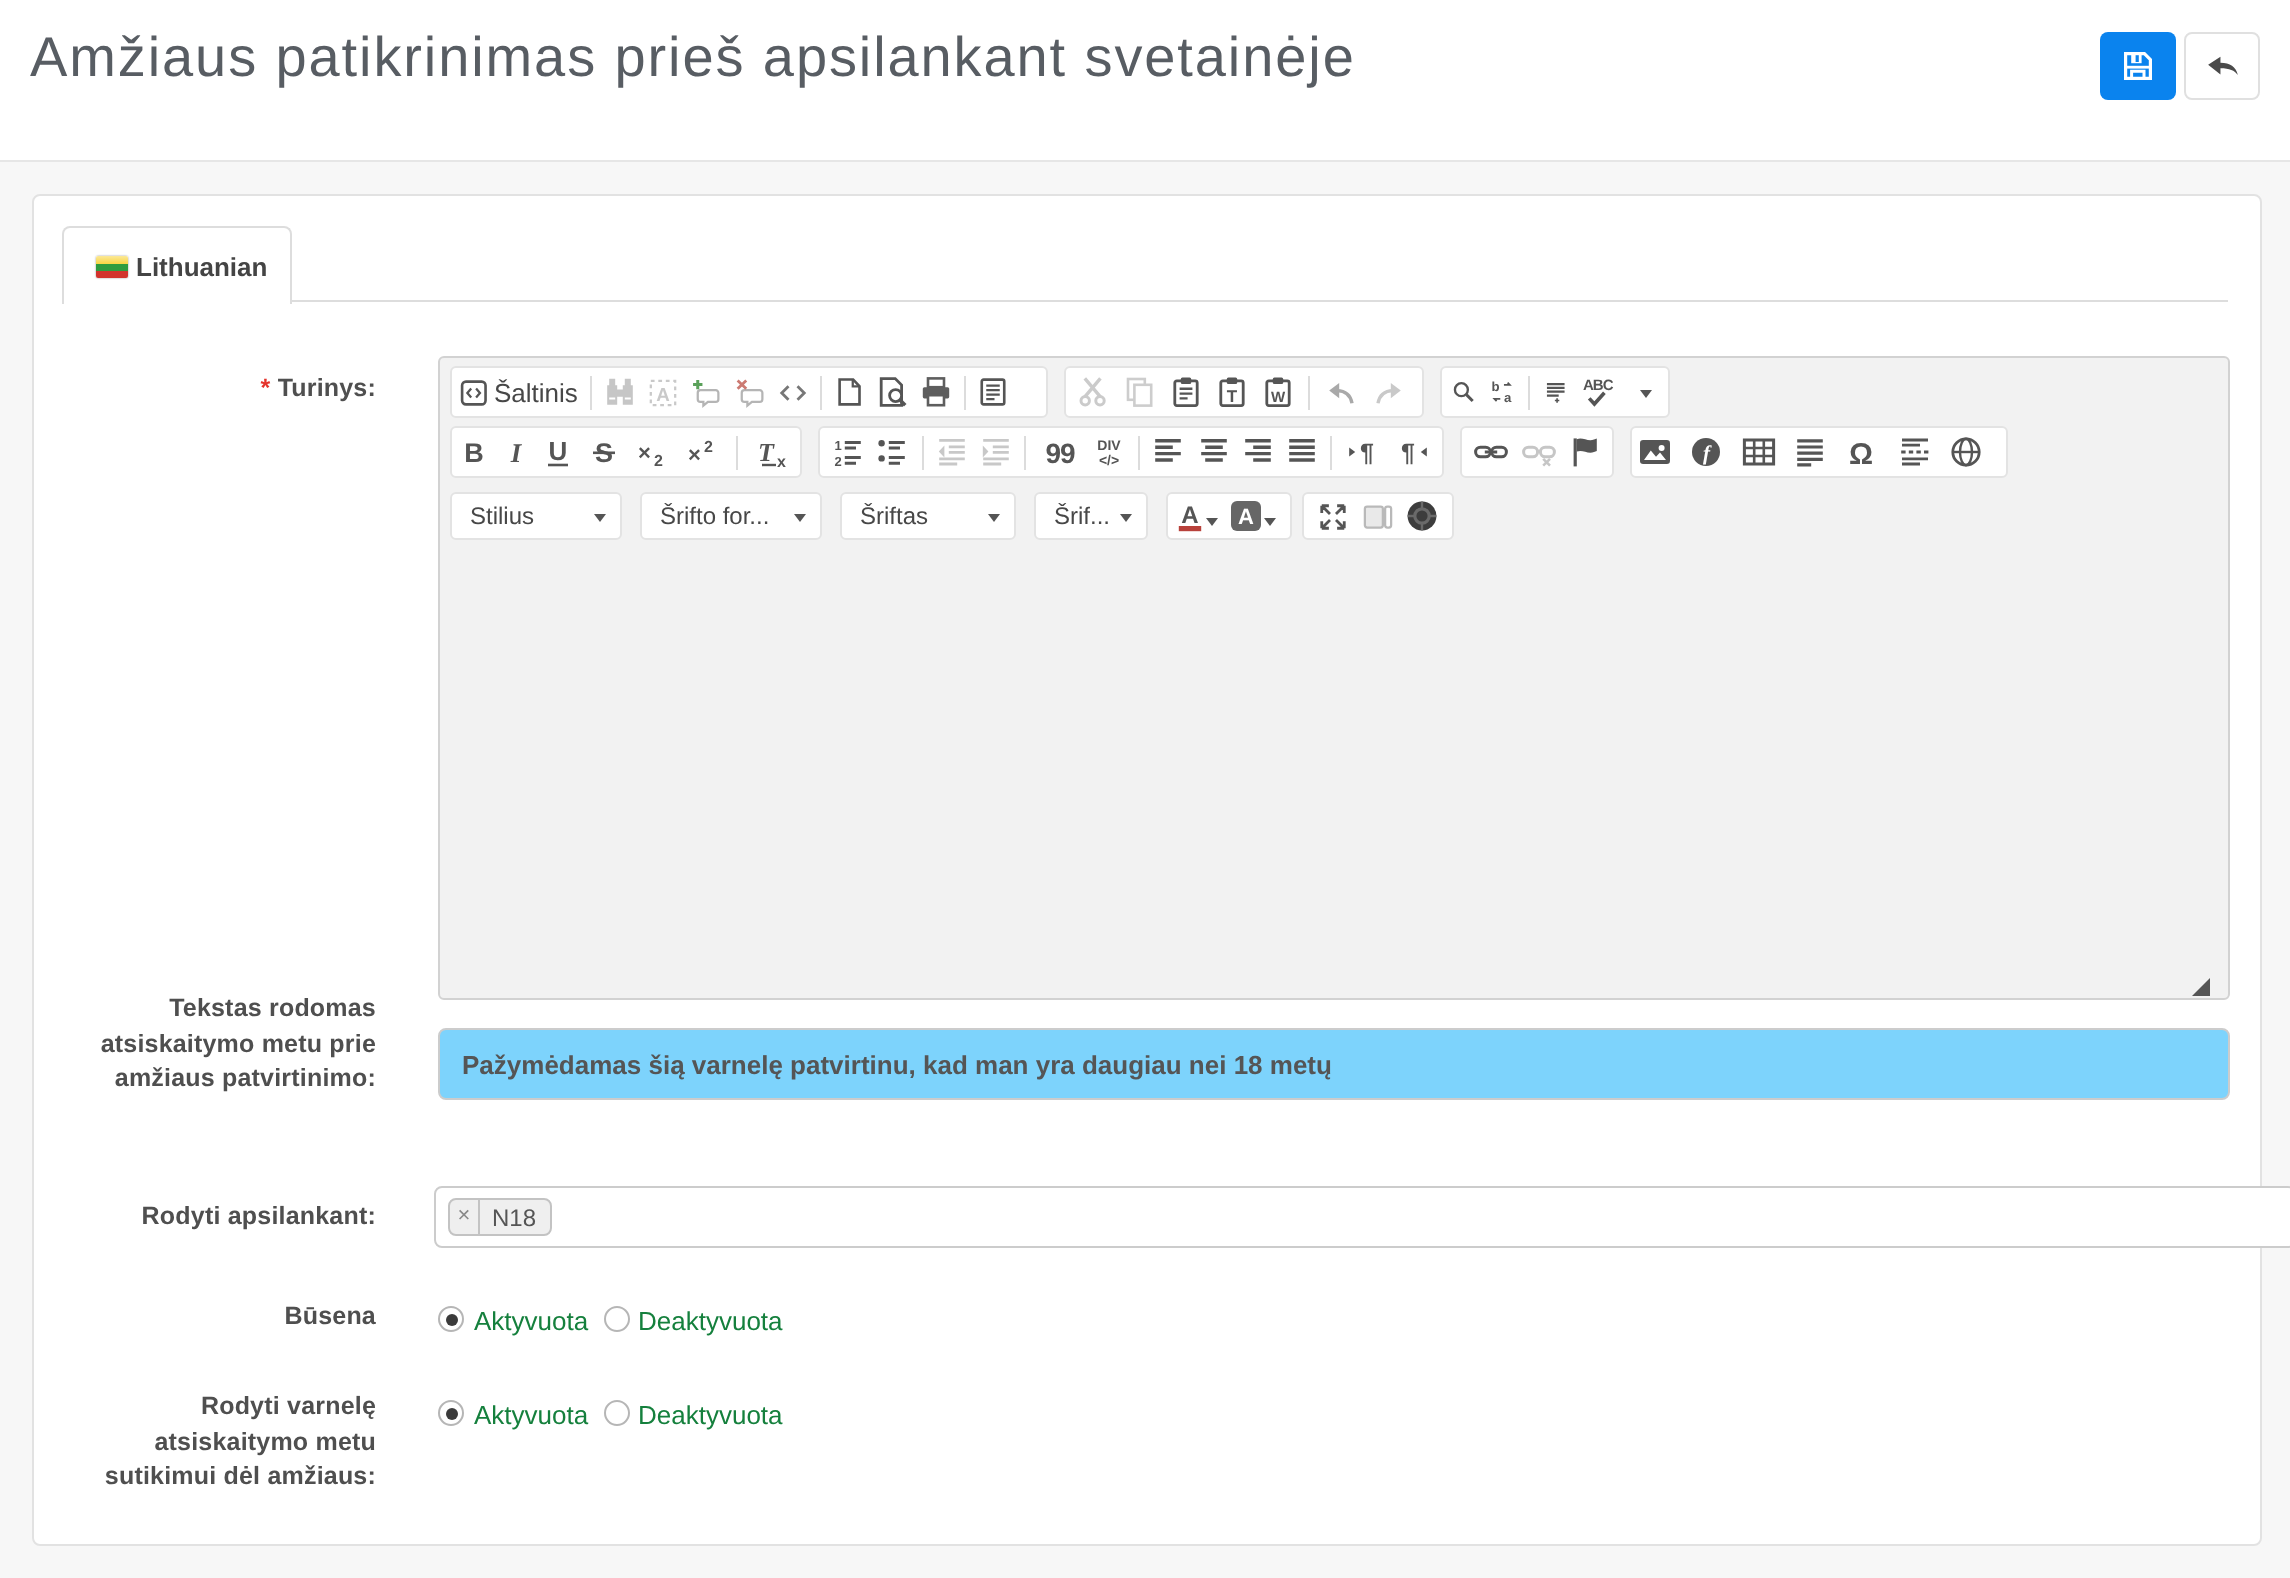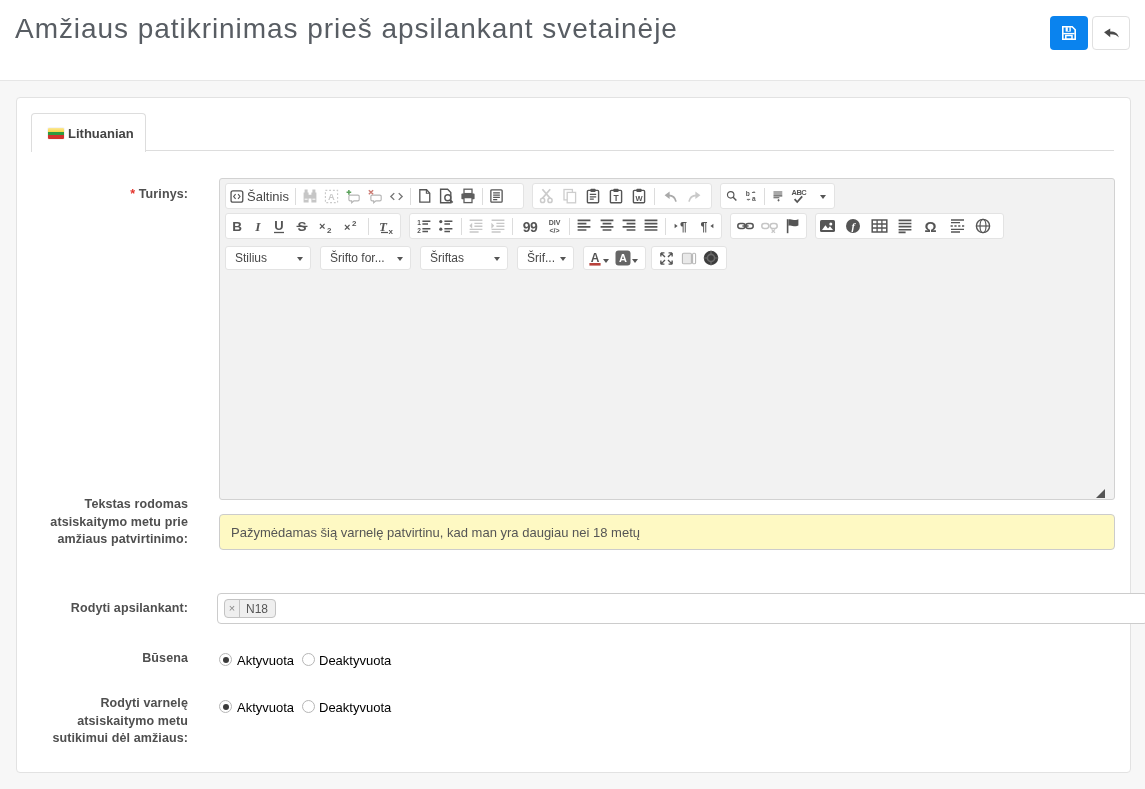--- a/index.html
+++ b/index.html
@@ -38,32 +38,32 @@
 .src-label { font-size:13px; color:#474747; margin:0 4px 0 0; }
 .tg svg { display:block; }
 .spellcar { width:0; height:0; border-left:3.5px solid transparent; border-right:3.5px solid transparent; border-top:4px solid #555; margin:2px 3px 0 1px; }
 
 #edcontent { position:absolute; left:2px; top:98px; width:890px; height:201px; background:#fff; border:1px solid #ddd; border-radius:4px; }
 #edtext { position:absolute; left:15px; top:21px; font-size:13px; color:#333; }
 #edfoot { position:absolute; left:0px; top:300px; width:894px; height:20px; }
 #resz { position:absolute; right:9px; bottom:1px; width:0; height:0; border-left:9px solid transparent; border-bottom:9px solid #555; }
 
 
-.input { position:absolute; background:#fef9c3; border:1px solid #ccc; border-radius:4px; font-size:13px; color:#555; display:flex; align-items:center; padding-left:11px; }
+.input { position:absolute; background:#7dd3fc; border:1px solid #ccc; border-radius:4px; font-size:13px; color:#555; display:flex; align-items:center; padding-left:11px;font-weight:bold; }
 
 
 #tagbox { position:absolute; left:217px; top:593px; width:931px; height:31px; background:#fff; border:1px solid #ccc; border-radius:4px; }
 #tag { position:absolute; left:6px; top:5px; height:19px; background:#efefef; border:1px solid #c3c3c3; border-radius:4px; display:flex; align-items:center; font-size:12px; color:#555; }
 #tag .x { width:15px; text-align:center; border-right:1px solid #c3c3c3; color:#888; font-size:11px; line-height:17px; height:100%; }
 #tag .t { padding:0 7px 0 6px; }
 
 
 .radio { position:absolute; width:13px; height:13px; border-radius:50%; border:1px solid #b6b6b6; background:#fff; }
 .radio.on:after { content:""; position:absolute; left:2.5px; top:2.5px; width:6px; height:6px; border-radius:50%; background:#3b3b3b; }
-.rlbl { position:absolute; font-size:13px; color:#000000; }
+.rlbl { position:absolute; font-size:13px; color:#15803d; }
 </style>
 </head>
 <body>
 
 <div id="header">
   <div id="title">Amžiaus patikrinimas prieš apsilankant svetainėje</div>
   <div class="btn" id="btn-save">
     <svg width="16" height="16" viewBox="0 0 16 16">
         <path d="M1.8 1.8h9.4l3 3v9.4H1.8z" fill="none" stroke="#fff" stroke-width="1.6"></path>
         <path d="M4.6 2.2h5.2v4.4H4.6z" fill="#fff"></path>

